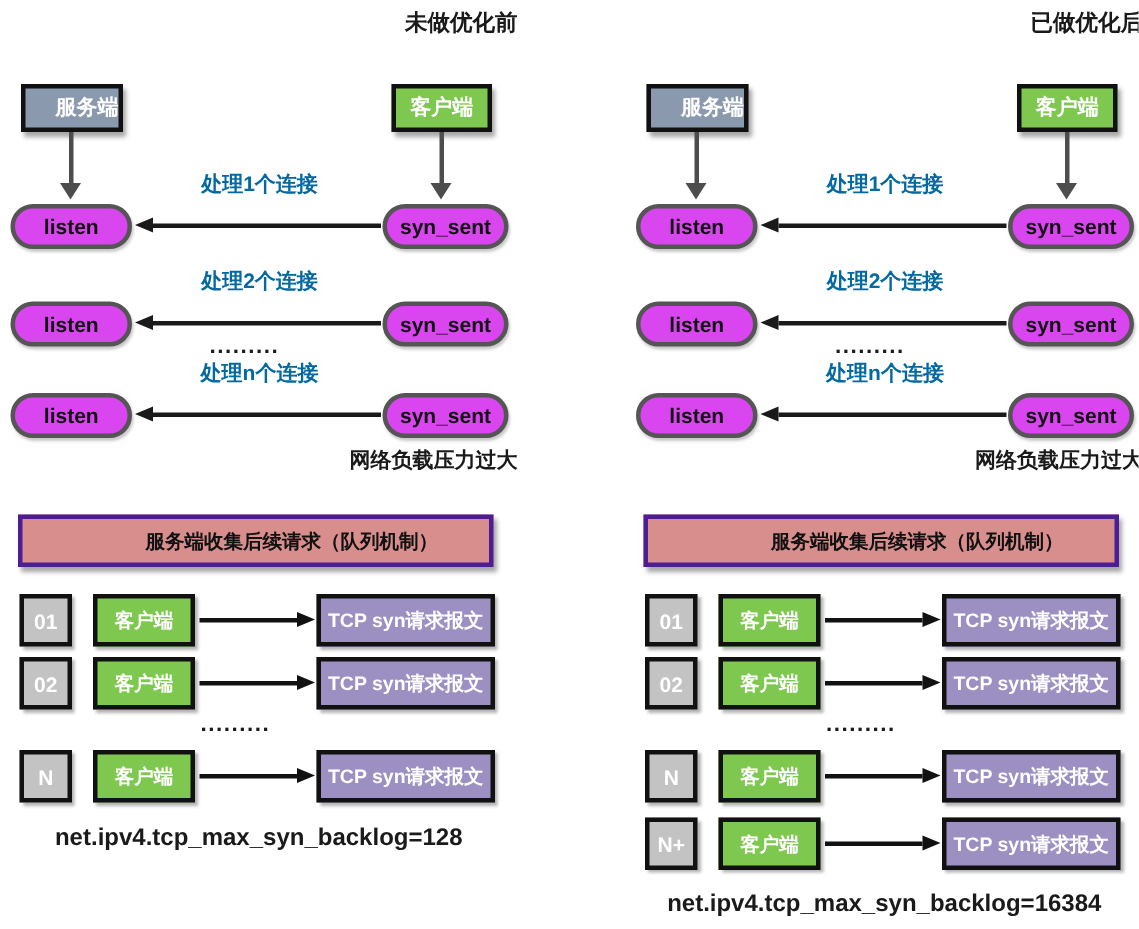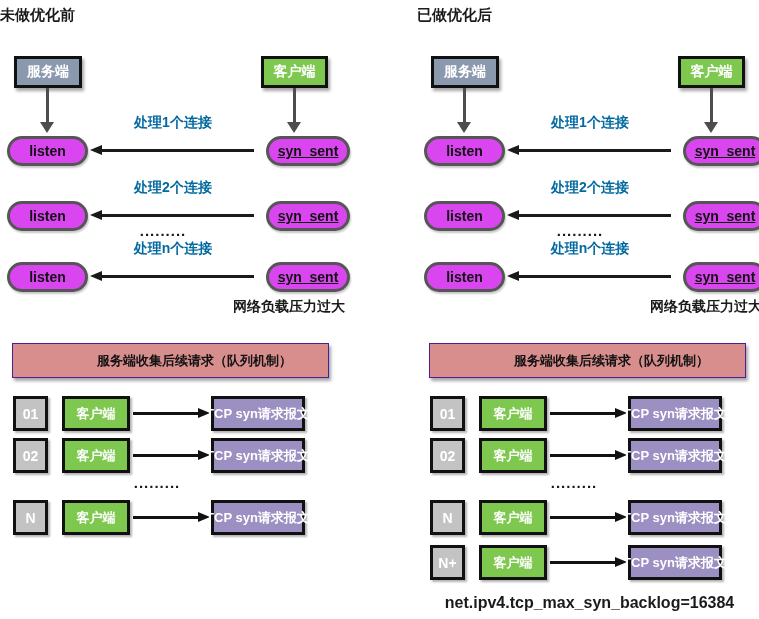--- a/index.html
+++ b/index.html
@@ -3,68 +3,68 @@
 <meta charset="utf-8">
 <style>
   * { margin:0; padding:0; box-sizing:border-box; }
   body { background:#fff; font-family:"Liberation Sans","DejaVu Sans",sans-serif; }
   .canvas { position:relative; width:759px; height:619px; background:#fff; overflow:hidden; }
 
   .panel { position:absolute; top:0; width:345px; height:619px; }
   .panel-left  { left:0; }
   .panel-right { left:417px; }
 
-  .panel-title { position:absolute; top:6px; left:0; width:100%; text-align:left;
+  .panel-title { position:absolute; top:6px; left:0; width:100%; text-align:right;
                  font-size:15px; font-weight:bold; color:#1a1a1a; }
 
   
   .big-box { position:absolute; top:56px; height:32px; border:3px solid #111;
              display:flex; align-items:center; justify-content:center;
              color:#fff; font-weight:bold; font-size:14px;
              box-shadow:2px 3px 3px rgba(0,0,0,.35); }
-  .server-box { left:14px;  width:68px; background:var(--server,#8A99AE); }
+  .server-box { left:14px;  width:68px; background:var(--server,#8A99AE);justify-content:flex-end; }
   .client-box { left:261px; width:67px; background:var(--client,#7EC850); }
 
   
   .v-arrow { position:absolute; top:88px; width:3px; height:34px; background:#4d4d4d; }
   .v-arrow::after { content:""; position:absolute; bottom:-11px; left:-6px;
                     border-left:7px solid transparent; border-right:7px solid transparent;
                     border-top:11px solid #4d4d4d; }
   .v-arrow.from-server { left:46px; }
   .v-arrow.from-client { left:293px; }
 
   
   .conn-row { position:absolute; left:0; width:345px; height:30px; }
   .conn-row.r1 { top:136px; }
   .conn-row.r2 { top:201px; }
   .conn-row.r3 { top:262px; }
   .oval { position:absolute; top:0; height:30px; background:#d946ef; border:3px solid #555;
           border-radius:16px; display:flex; align-items:center; justify-content:center;
           font-weight:bold; font-size:14px; color:#111;
           box-shadow:1px 2px 2px rgba(0,0,0,.22); }
   .oval-l { left:7px;   width:81px; }
-  .oval-r { left:266px; width:84px;text-decoration:underline; }
+  .oval-r { left:255px; width:84px; }
   .c-arrow { position:absolute; left:102px; top:13px; width:152px; height:3px; background:#1a1a1a; }
   .c-arrow::before { content:""; position:absolute; left:-12px; top:-4px;
                      border-top:5px solid transparent; border-bottom:5px solid transparent;
                      border-right:12px solid #1a1a1a; }
   .c-label { position:absolute; left:90px; top:-22px; width:166px; text-align:center;
              font-size:14px; font-weight:bold; color:#0369a1; white-space:nowrap; }
 
   .dots { position:absolute; text-align:center; font-weight:bold; font-size:15px;
           color:#1a1a1a; letter-spacing:1px; }
   .conn-dots  { left:103px; top:222px; width:120px; }
   .queue-dots { left:97px;  top:474px; width:120px; }
 
   .overload { position:absolute; top:298px; left:0; width:345px; text-align:right;
               font-size:14px; font-weight:bold; color:#1a1a1a; }
 
   
   .queue-bar { position:absolute; left:12px; top:343px; width:317px; height:35px;
-               background:var(--queue,#D98E8E); border:1px solid #4c1d95;
+               background:var(--queue,#D98E8E); border:3px solid #4c1d95;
                display:flex; align-items:center; justify-content:center;
                font-size:13px; font-weight:bold; color:#111;
                box-shadow:2px 3px 3px rgba(0,0,0,.35);padding-left:48px; }
 
   
   .q-row { position:absolute; left:0; width:345px; height:35px; }
   .q-row.q1 { top:396px; }
   .q-row.q2 { top:438px; }
   .q-row.q3 { top:500px; }
   .q-row.q4 { top:545px; }
@@ -75,21 +75,21 @@
              box-shadow:2px 2px 2px rgba(0,0,0,.3); }
   .client-sm { position:absolute; left:62px; top:0; width:68px; height:35px;
                background:var(--client,#7EC850); border:3px solid #111;
                display:flex; align-items:center; justify-content:center;
                color:#fff; font-weight:bold; font-size:13px;
                box-shadow:2px 2px 2px rgba(0,0,0,.3); }
   .q-arrow { position:absolute; left:133px; top:16px; width:65px; height:3px; background:#111; }
   .q-arrow::after { content:""; position:absolute; right:-12px; top:-4px;
                     border-top:5px solid transparent; border-bottom:5px solid transparent;
                     border-left:12px solid #111; }
-  .packet-box { position:absolute; left:211px; top:0; width:94px; height:35px;
+  .packet-box { position:absolute; left:211px; top:0; width:119px; height:35px;
                 background:var(--packet,#9C8FC2); border:3px solid #111;
                 display:flex; align-items:center; justify-content:center;
                 color:#fff; font-weight:bold; font-size:13px; white-space:nowrap;
                 box-shadow:2px 2px 2px rgba(0,0,0,.3); }
 
   .sysctl { position:absolute; left:0; width:345px; text-align:center;
             font-size:16px; font-weight:bold; color:#1a1a1a; white-space:nowrap; }
   .panel-left  .sysctl { top:550px; }
   .panel-right .sysctl { top:594px; }
 </style>
@@ -150,20 +150,21 @@
       <div class="packet-box">TCP syn请求报文</div>
     </div>
     <div class="dots queue-dots">.........</div>
     <div class="q-row q3">
       <div class="idx-box">N</div>
       <div class="client-sm">客户端</div>
       <div class="q-arrow"></div>
       <div class="packet-box">TCP syn请求报文</div>
     </div>
 
+    <div class="sysctl">net.ipv4.tcp_max_syn_backlog=128</div>
   </section>
 
   <section class="panel panel-right">
     <div class="panel-title">已做优化后</div>
 
     <div class="big-box server-box">
       <span>服务端</span>
     </div>
     <div class="big-box client-box">
       <span>客户端</span>

